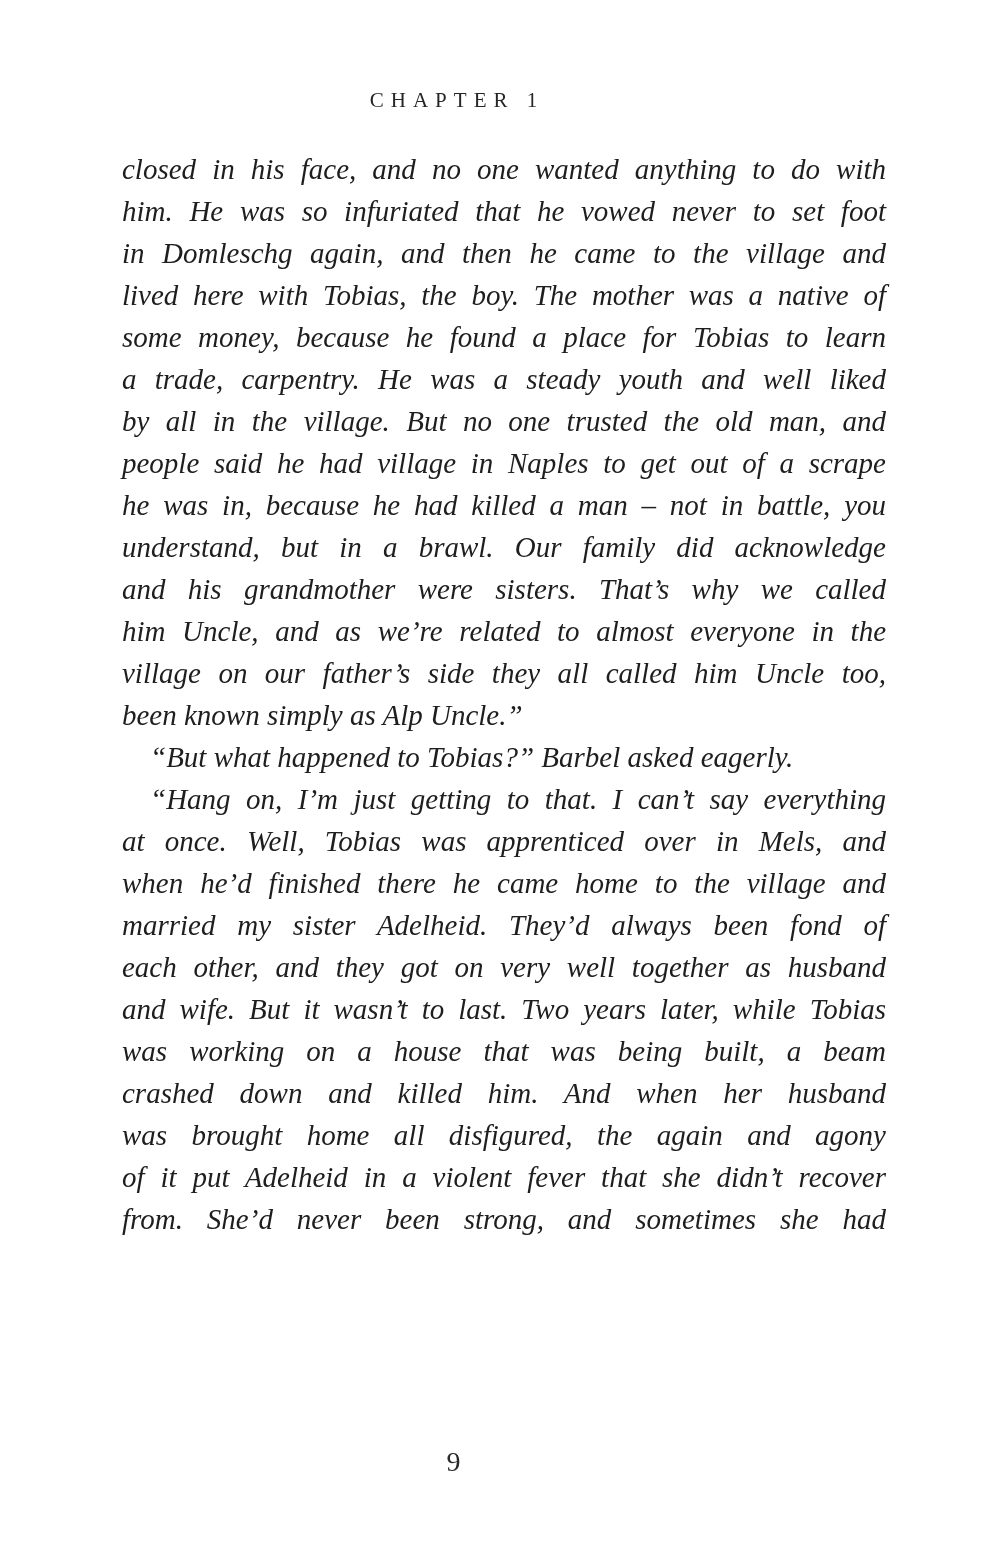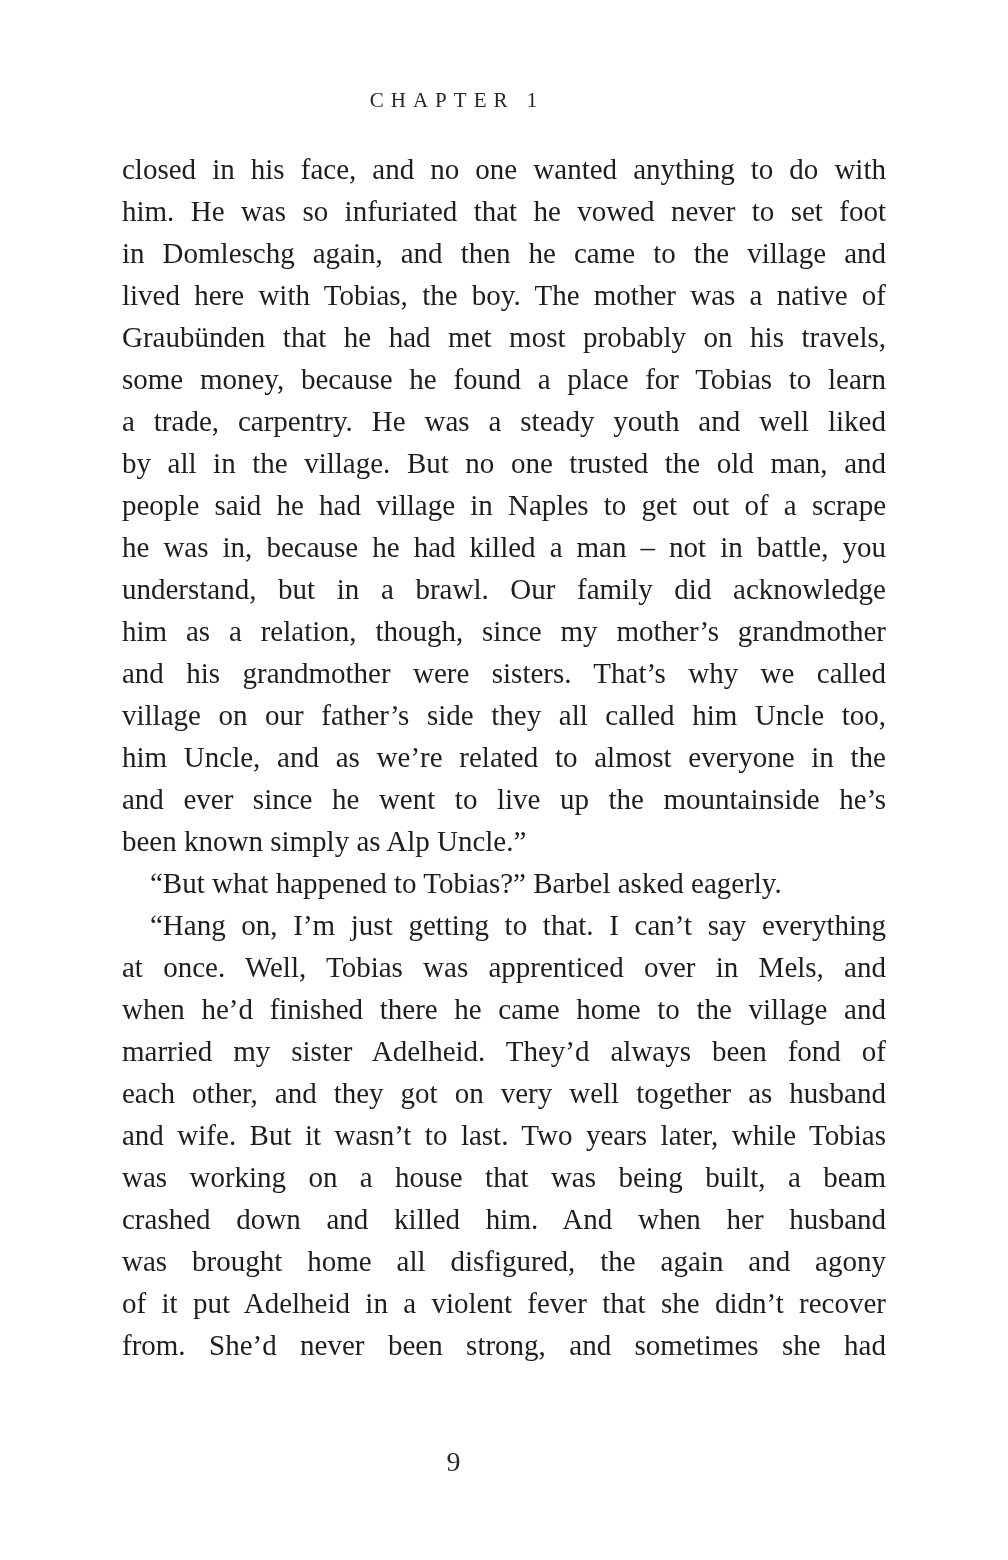--- a/index.html
+++ b/index.html
@@ -24,20 +24,21 @@
     text-indent: 7px; 
   }
   .body-text {
     position: absolute;
     top: 148px;
     left: 122px;
     width: 764px;
     font-size: 29px;
     line-height: 42px;
     color: #1e1e1e;
+    font-style: italic;
   }
   .line {
     width: 100%;
     white-space: normal;
     text-align: center;
     text-align-last: left;
   }
   .line.j {
     text-align: justify;
     text-align-last: justify;
@@ -59,32 +60,29 @@
 <body>
 
 <div class="page">
   <div class="chapter">CHAPTER 1</div>
 
   <div class="body-text">
       <div class="line j">closed in his face, and no one wanted anything to do with</div>
       <div class="line j">him. He was so infuriated that he vowed never to set foot</div>
       <div class="line j">in Domleschg again, and then he came to the village and</div>
       <div class="line j">lived here with Tobias, the boy. The mother was a native of</div>
-      <div class="line j">Graubünden that he had met most probably on his travels,</div>
       <div class="line j">some money, because he found a place for Tobias to learn</div>
       <div class="line j">a trade, carpentry. He was a steady youth and well liked</div>
       <div class="line j">by all in the village. But no one trusted the old man, and</div>
       <div class="line j">people said he had village in Naples to get out of a scrape</div>
       <div class="line j">he was in, because he had killed a man – not in battle, you</div>
       <div class="line j">understand, but in a brawl. Our family did acknowledge</div>
-      <div class="line j">him as a relation, though, since my mother’s grandmother</div>
       <div class="line j">and his grandmother were sisters. That’s why we called</div>
+      <div class="line j">him Uncle, and as we’re related to almost everyone in the</div>
       <div class="line j">village on our father’s side they all called him Uncle too,</div>
-      <div class="line j">him Uncle, and as we’re related to almost everyone in the</div>
-      <div class="line j">and ever since he went to live up the mountainside he’s</div>
       <div class="line">been known simply as Alp Uncle.”</div>
       <div class="line ind">“But what happened to Tobias?” Barbel asked eagerly.</div>
       <div class="line j ind">“Hang on, I’m just getting to that. I can’t say everything</div>
       <div class="line j">at once. Well, Tobias was apprenticed over in Mels, and</div>
       <div class="line j">when he’d finished there he came home to the village and</div>
       <div class="line j">married my sister Adelheid. They’d always been fond of</div>
       <div class="line j">each other, and they got on very well together as husband</div>
       <div class="line j">and wife. But it wasn’t to last. Two years later, while Tobias</div>
       <div class="line j">was working on a house that was being built, a beam</div>
       <div class="line j">crashed down and killed him. And when her husband</div>

